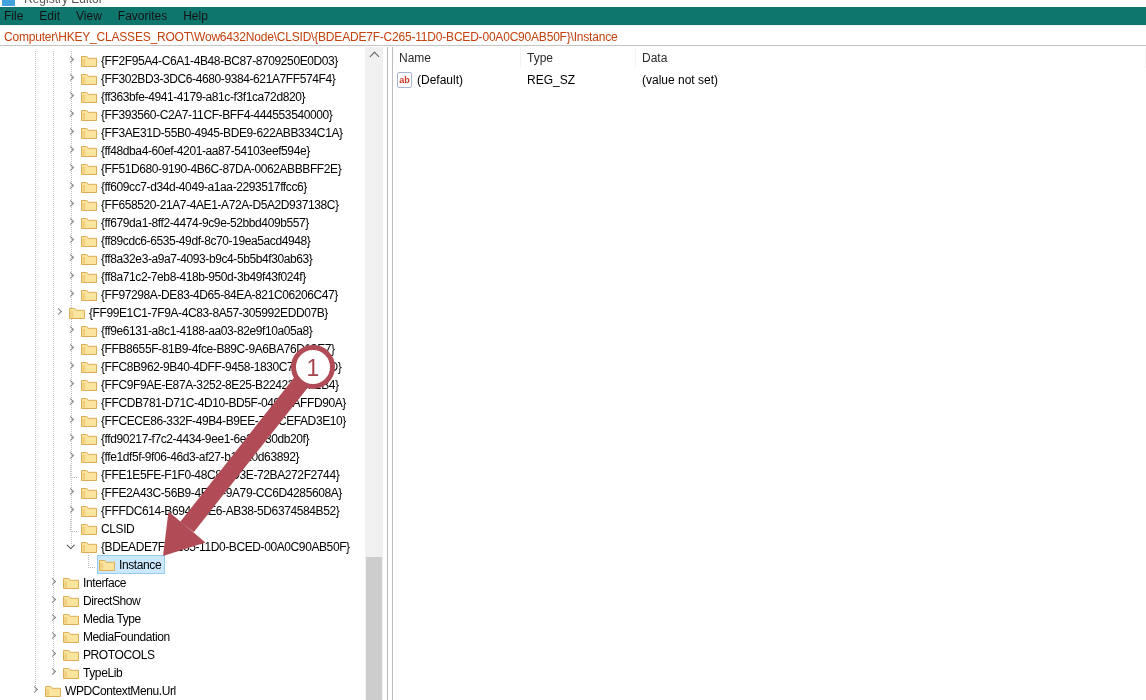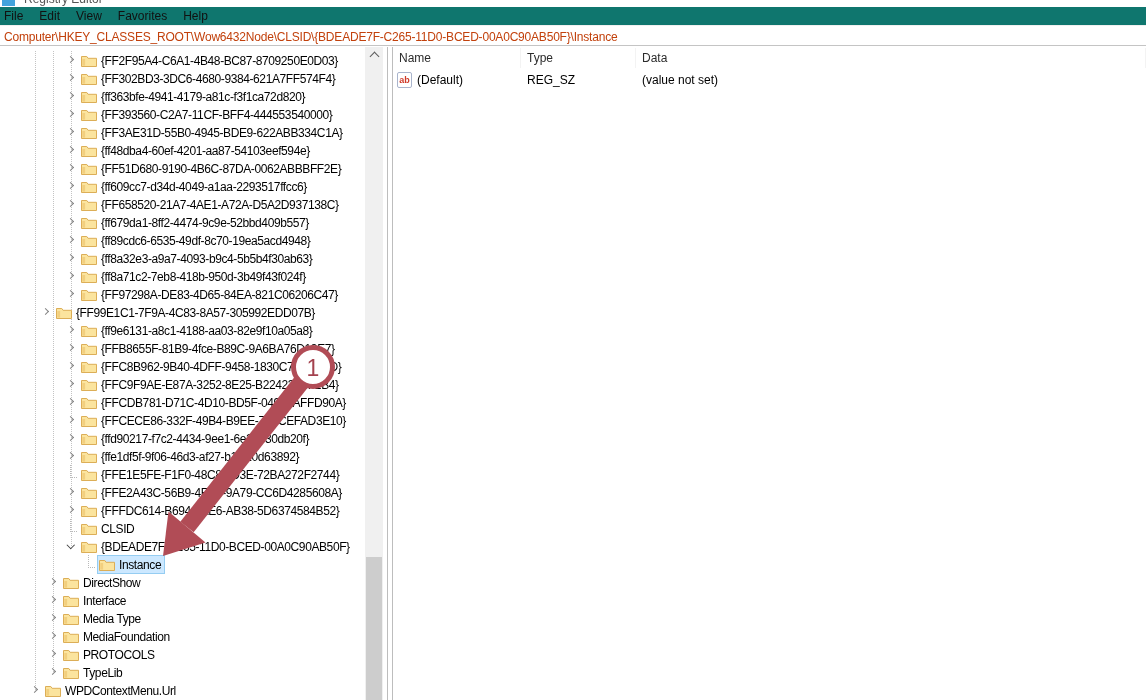--- a/index.html
+++ b/index.html
@@ -248,21 +248,21 @@
     <span class="tsel">
       <span class="folder">
         <svg width="16" height="13" viewBox="0 0 16 13">
           <path d="M0.5 2.5 L5.8 2.5 L7.1 4.3 L15.5 4.3 L15.5 12.5 L0.5 12.5 Z" style="fill:var(--folder-body); stroke:var(--folder-edge);" stroke-width="1"></path>
           <rect x="1.3" y="5" width="2.8" height="6.6" style="fill:var(--folder-shade);"></rect>
         </svg>
       </span>
       <span class="tlabel">{FF97298A-DE83-4D65-84EA-821C06206C47}</span>
     </span>
   </div>
-        <div class="trow" style="padding-left: 40px;">
+        <div class="trow" style="padding-left: 53px;">
     <span class="expander exp-collapsed"></span>
     <span class="tsel">
       <span class="folder">
         <svg width="16" height="13" viewBox="0 0 16 13">
           <path d="M0.5 2.5 L5.8 2.5 L7.1 4.3 L15.5 4.3 L15.5 12.5 L0.5 12.5 Z" style="fill:var(--folder-body); stroke:var(--folder-edge);" stroke-width="1"></path>
           <rect x="1.3" y="5" width="2.8" height="6.6" style="fill:var(--folder-shade);"></rect>
         </svg>
       </span>
       <span class="tlabel">{FF99E1C1-7F9A-4C83-8A57-305992EDD07B}</span>
     </span>
@@ -437,33 +437,33 @@
   </div>
         <div class="trow" style="padding-left: 47px;">
     <span class="expander exp-collapsed"></span>
     <span class="tsel">
       <span class="folder">
         <svg width="16" height="13" viewBox="0 0 16 13">
           <path d="M0.5 2.5 L5.8 2.5 L7.1 4.3 L15.5 4.3 L15.5 12.5 L0.5 12.5 Z" style="fill:var(--folder-body); stroke:var(--folder-edge);" stroke-width="1"></path>
           <rect x="1.3" y="5" width="2.8" height="6.6" style="fill:var(--folder-shade);"></rect>
         </svg>
       </span>
+      <span class="tlabel">Interface</span>
+    </span>
+  </div>
+        <div class="trow" style="padding-left: 47px;">
+    <span class="expander exp-collapsed"></span>
+    <span class="tsel">
+      <span class="folder">
+        <svg width="16" height="13" viewBox="0 0 16 13">
+          <path d="M0.5 2.5 L5.8 2.5 L7.1 4.3 L15.5 4.3 L15.5 12.5 L0.5 12.5 Z" style="fill:var(--folder-body); stroke:var(--folder-edge);" stroke-width="1"></path>
+          <rect x="1.3" y="5" width="2.8" height="6.6" style="fill:var(--folder-shade);"></rect>
+        </svg>
+      </span>
       <span class="tlabel">DirectShow</span>
-    </span>
-  </div>
-        <div class="trow" style="padding-left: 47px;">
-    <span class="expander exp-collapsed"></span>
-    <span class="tsel">
-      <span class="folder">
-        <svg width="16" height="13" viewBox="0 0 16 13">
-          <path d="M0.5 2.5 L5.8 2.5 L7.1 4.3 L15.5 4.3 L15.5 12.5 L0.5 12.5 Z" style="fill:var(--folder-body); stroke:var(--folder-edge);" stroke-width="1"></path>
-          <rect x="1.3" y="5" width="2.8" height="6.6" style="fill:var(--folder-shade);"></rect>
-        </svg>
-      </span>
-      <span class="tlabel">Interface</span>
     </span>
   </div>
         <div class="trow" style="padding-left: 47px;">
     <span class="expander exp-collapsed"></span>
     <span class="tsel">
       <span class="folder">
         <svg width="16" height="13" viewBox="0 0 16 13">
           <path d="M0.5 2.5 L5.8 2.5 L7.1 4.3 L15.5 4.3 L15.5 12.5 L0.5 12.5 Z" style="fill:var(--folder-body); stroke:var(--folder-edge);" stroke-width="1"></path>
           <rect x="1.3" y="5" width="2.8" height="6.6" style="fill:var(--folder-shade);"></rect>
         </svg>

